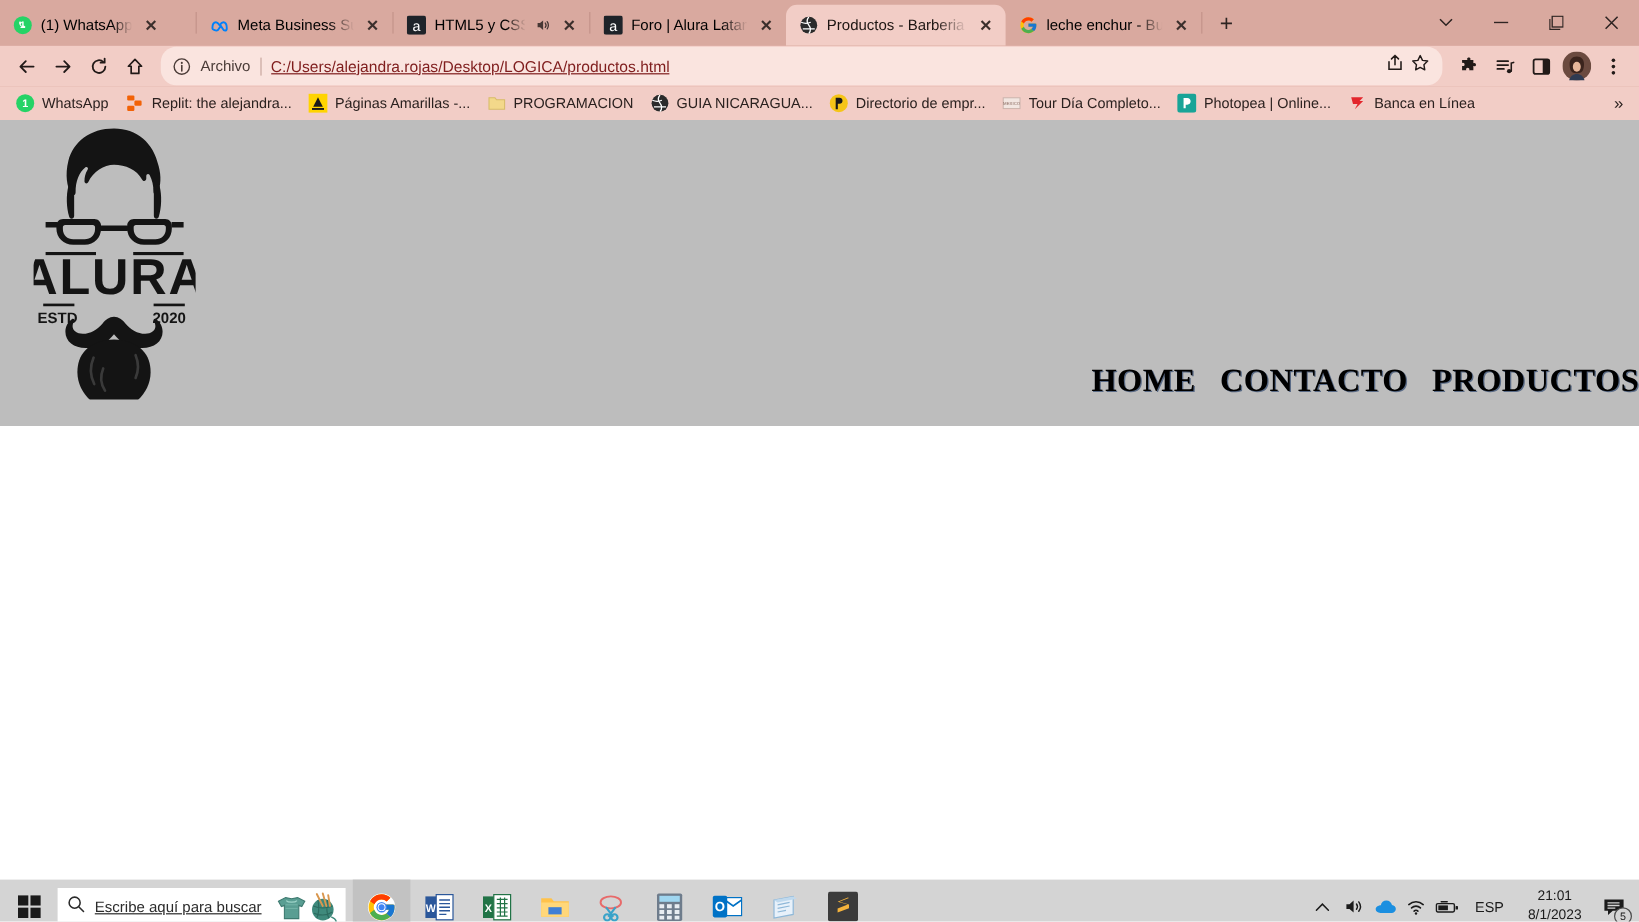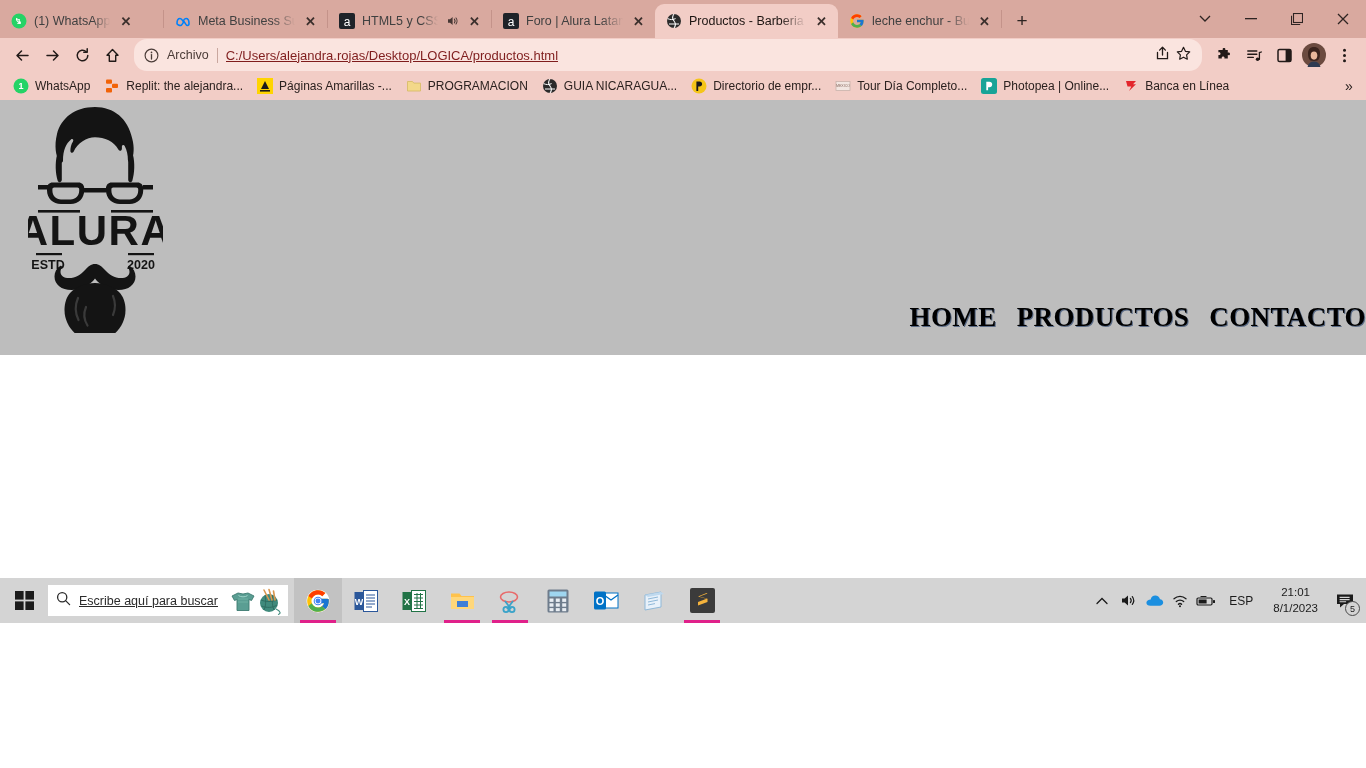--- a/index.html
+++ b/index.html
@@ -20,21 +20,21 @@
   .tab {
     height: 34px; display: flex; align-items: center;
     padding: 0 8px 0 11px; position: relative;
     border-radius: 9px 9px 0 0; gap: 7px;
     flex: 0 0 auto;
   }
   .tab.inactive { background: transparent; }
   .tab.active { background: #f2cdc6; }
   .tab-fav { width: 16px; height: 16px; flex: 0 0 16px; position: relative; }
   .tab-title {
-    font-size: 12.5px; color: #404040; white-space: nowrap;
+    font-size: 12.5px; color: #000000; white-space: nowrap;
     overflow: hidden; max-width: 118px;
     -webkit-mask-image: linear-gradient(to right, #000 78%, transparent 100%);
     mask-image: linear-gradient(to right, #000 78%, transparent 100%);
   }
   .tab.active .tab-title { color: #1d1512; }
   .tab-audio { width: 14px; height: 14px; flex: 0 0 14px; opacity: .85; }
   .tab-close {
     width: 17px; height: 17px; flex: 0 0 17px; position: relative;
     display: flex; align-items: center; justify-content: center;
     font-size: 13px; font-weight: bold; color: #3b2f2c;
@@ -78,21 +78,21 @@
     height: 28px; background: #f2cdc6; display: flex; align-items: center;
     padding: 0 6px; gap: 0; overflow: hidden;
   }
   .bm { display: flex; align-items: center; gap: 6px; padding: 3px 7px; border-radius: 4px;
         flex: 0 0 auto; }
   .bm-ico { width: 16px; height: 16px; flex: 0 0 16px; position: relative; }
   .bm-label { font-size: 12px; color: #2b211f; white-space: nowrap; }
   .bm-overflow { margin-left: auto; width: 22px; text-align: center; font-size: 14px; color: #2b211f; flex:0 0 22px;}
 
   
-  .viewport { width: 1366px; height: 478px; background: #fff; overflow: hidden; position: relative; }
+  .viewport { width: 1366px; height: 633px; background: #fff; overflow: hidden; position: relative; }
   .site-header {
     height: 255px; background: #bdbdbd; position: relative;
     display: flex; align-items: center;
   }
   .logo-wrap { position: absolute; left: 28px; top: -7px; width: 135px; height: 240px; }
   .site-nav {
     position: absolute; right: 0; top: 202px;
     display: flex; gap: 20px; white-space: nowrap; align-items: center;
   }
   .nav-link {
@@ -453,22 +453,22 @@
         <path d="M67 171c-4 0-7 2.6-9.5 5.5-4.5 5.2-10 8.6-16.5 8.6-5 0-8.5-2.6-8.5-6.2 0-1.6.5-3 1.3-4.2.8-1.2-.5-2.6-1.7-1.8-3.6 2.4-5.6 6.2-5.6 10.6 0 8 7 13.6 17 13.6 10.5 0 18.5-5 23.5-11.6 5 6.6 13 11.6 23.5 11.6 10 0 17-5.6 17-13.6 0-4.4-2-8.2-5.6-10.6-1.2-.8-2.5.6-1.7 1.8.8 1.2 1.3 2.6 1.3 4.2 0 3.6-3.5 6.2-8.5 6.2-6.5 0-12-3.4-16.5-8.6C74 173.6 71 171 67 171z" fill="#141414"></path>
 
         <path d="M67 190c-10 0-19 4-24 9-4.5 4.5-6.5 11-6.5 18 0 12 7 22 16 27.5 5 3 10 4.5 14.5 4.5s9.5-1.5 14.5-4.5c9-5.5 16-15.5 16-27.5 0-7-2-13.5-6.5-18-5-5-14-9-24-9z" fill="#141414"></path>
 
         <path d="M50 205c-3 7-3 15 .5 22M58 214c-2.5 6-2 13 1.5 18.5M85 203c2.5 6 2.5 13 0 19" stroke="#3a3a3a" stroke-width="2.2" fill="none" stroke-linecap="round"></path>
       </svg>
     </div>
 
     <nav class="site-nav">
       <a class="nav-link">HOME</a>
+      <a class="nav-link">CONTACTO</a>
       <a class="nav-link">PRODUCTOS</a>
-      <a class="nav-link">CONTACTO</a>
     </nav>
   </header>
 
   <main></main>
 </div>
 
 <div class="taskbar">
   <div class="start-btn">
     <svg width="19" height="19" viewBox="0 0 19 19">
         <rect x="0" y="0" width="8.6" height="8.6" fill="#1b1b1b"></rect>

